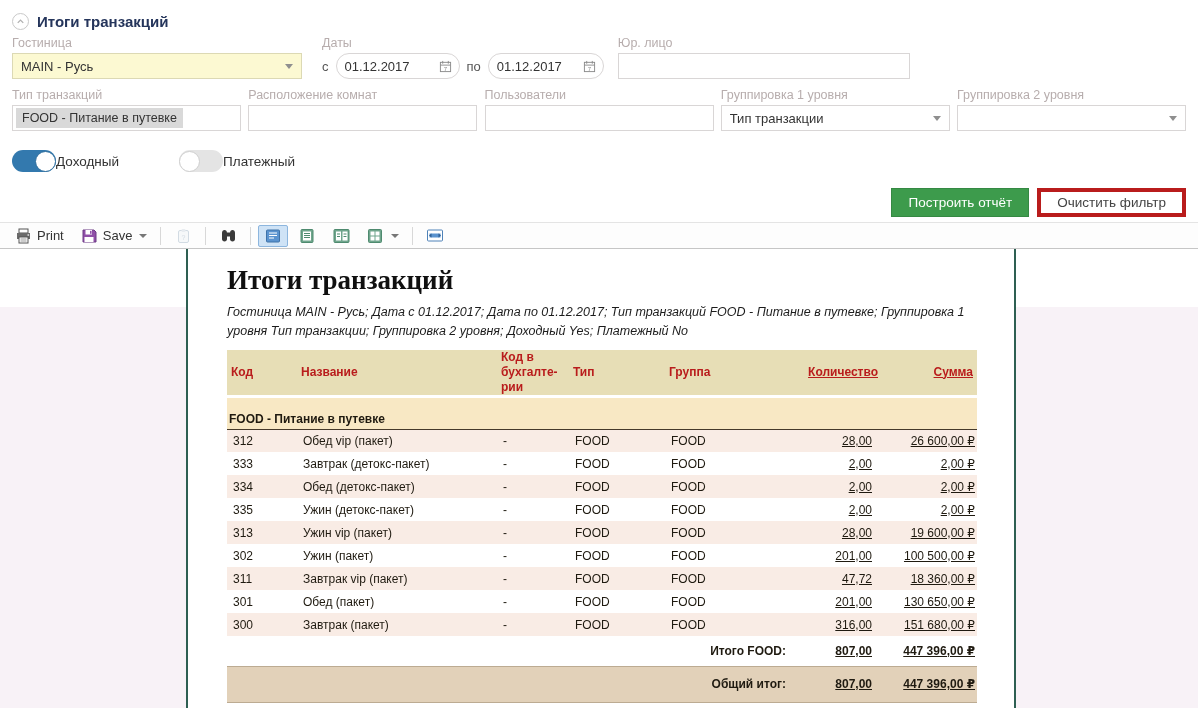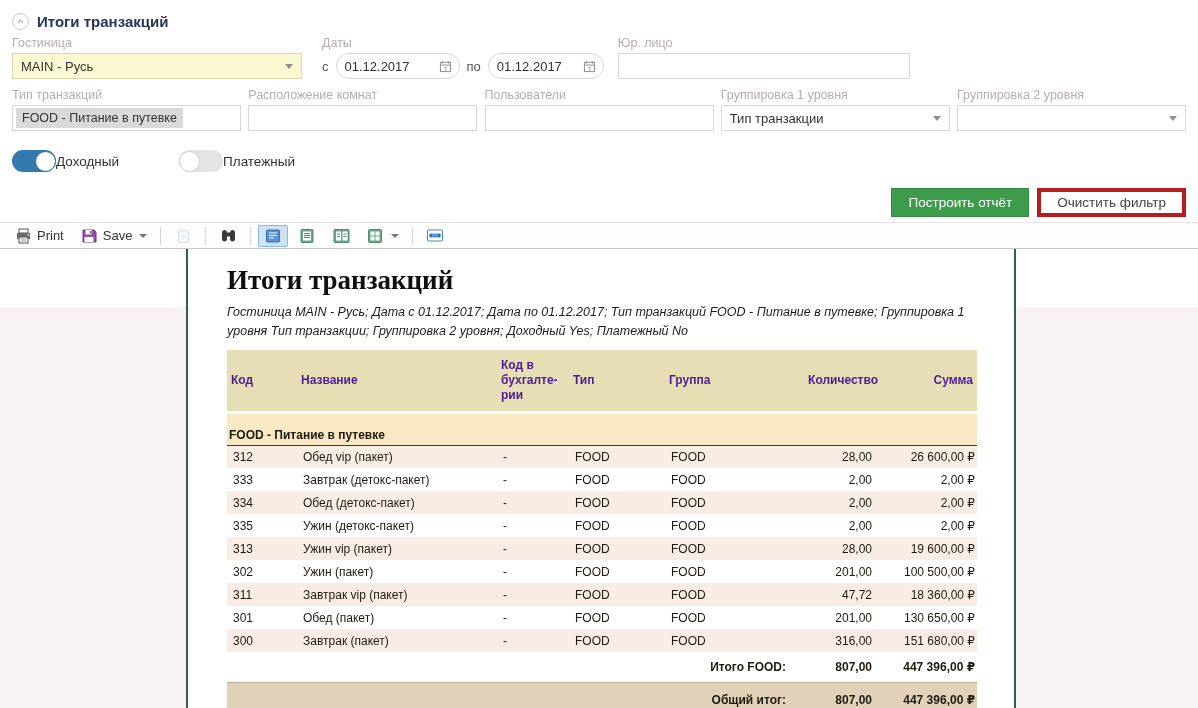--- a/index.html
+++ b/index.html
@@ -77,22 +77,22 @@
     border-left:2px solid #2e5f52; border-right:2px solid #2e5f52; padding:16px 39px 0 39px; }
 
   .report-title { font-family:"Liberation Serif","DejaVu Serif",serif; font-weight:bold;
     font-size:27px; color:#101010; }
   .report-subtitle { margin-top:7px; font-style:italic; font-size:12.5px; color:#1c1c1c;
     line-height:1.5; width:750px; }
 
   table.report { border-collapse:collapse; width:750px; margin-top:9px; font-size:12px;
     color:#1f1a10; table-layout:fixed; }
   table.report th { background:#e7deb6; font-weight:bold; text-align:left; vertical-align:middle;
-    padding:8px 4px; line-height:1.25; border-bottom:3px solid #fff; height:46px; color:#4c1d95; }
-  table.report th.num, table.report td.num { text-align:right; }
+    padding:0 4px; line-height:1.25; border-bottom:3px solid #fff; height:46px; color:#b91c1c; }
+  table.report th.num, table.report td.num { text-align:right;text-decoration:underline; }
   td.col-0,td.col-1,td.col-2,td.col-3,td.col-4 { padding:2px 6px; }
   td.col-5 { padding:2px 10px 2px 2px; }
   td.col-6 { padding:2px 2px 2px 2px; }
   tr.group-row td { background:#f8e8c4; font-weight:bold; vertical-align:bottom;
     border-bottom:1px solid #45392a; height:33px; padding:2px 4px 3px 2px; }
   tr.data-row td { height:23px; }
   tr.data-row.alt td { background:#f9ece5; }
   tr.total-row td { height:30px; font-weight:bold; background:#fff; }
   tr.total-row td.lbl { text-align:right; padding-right:8px; }
   tr.grand-row td { height:36px; font-weight:bold; background:#e2d1b9;

